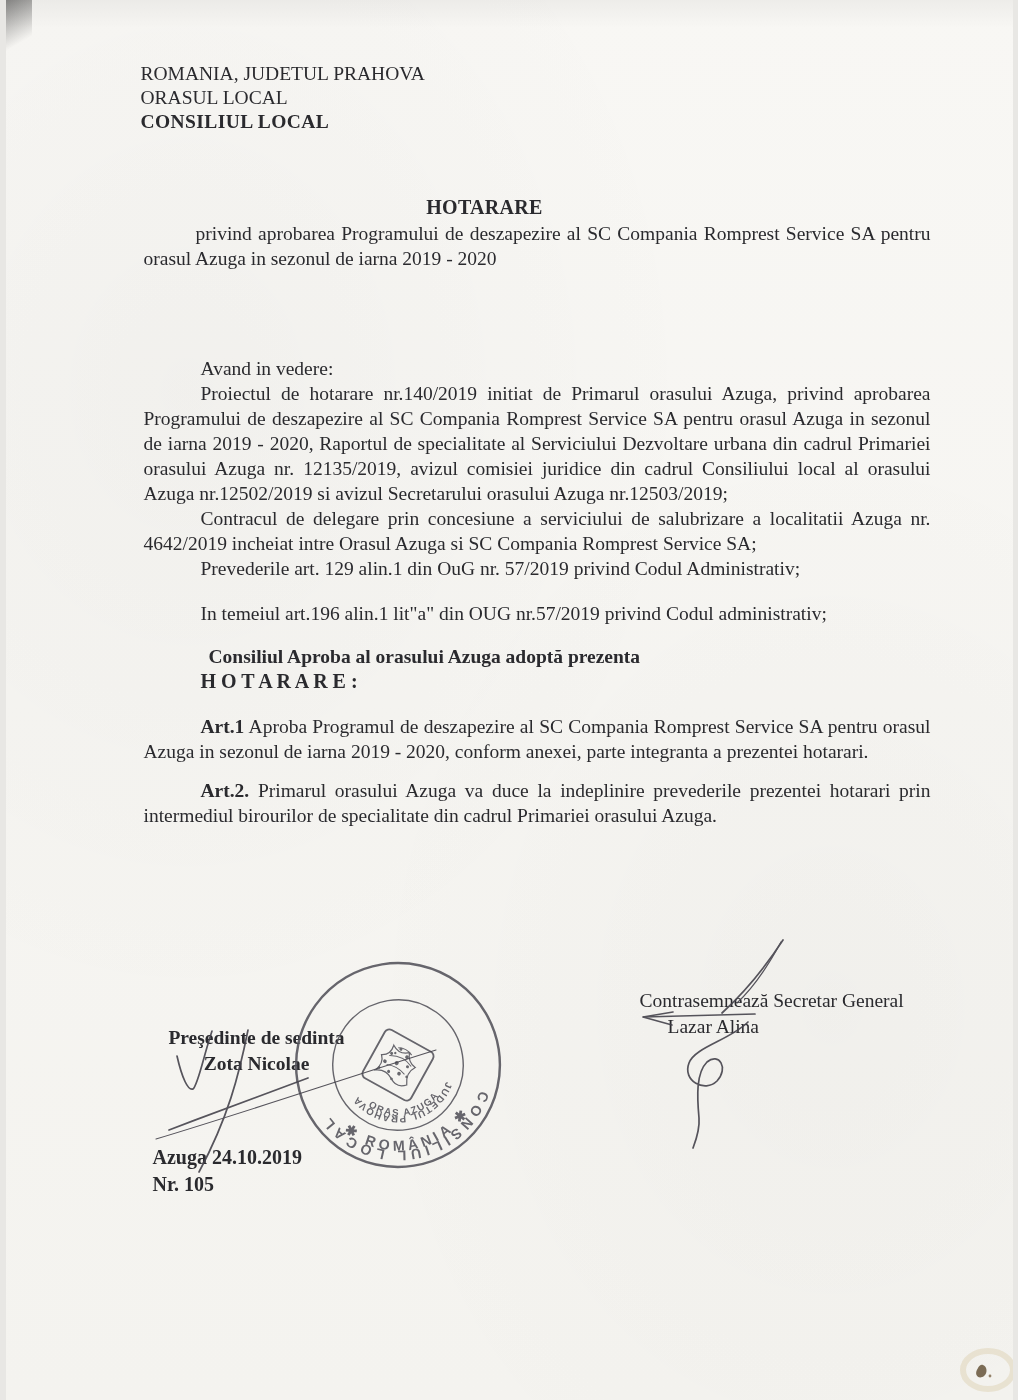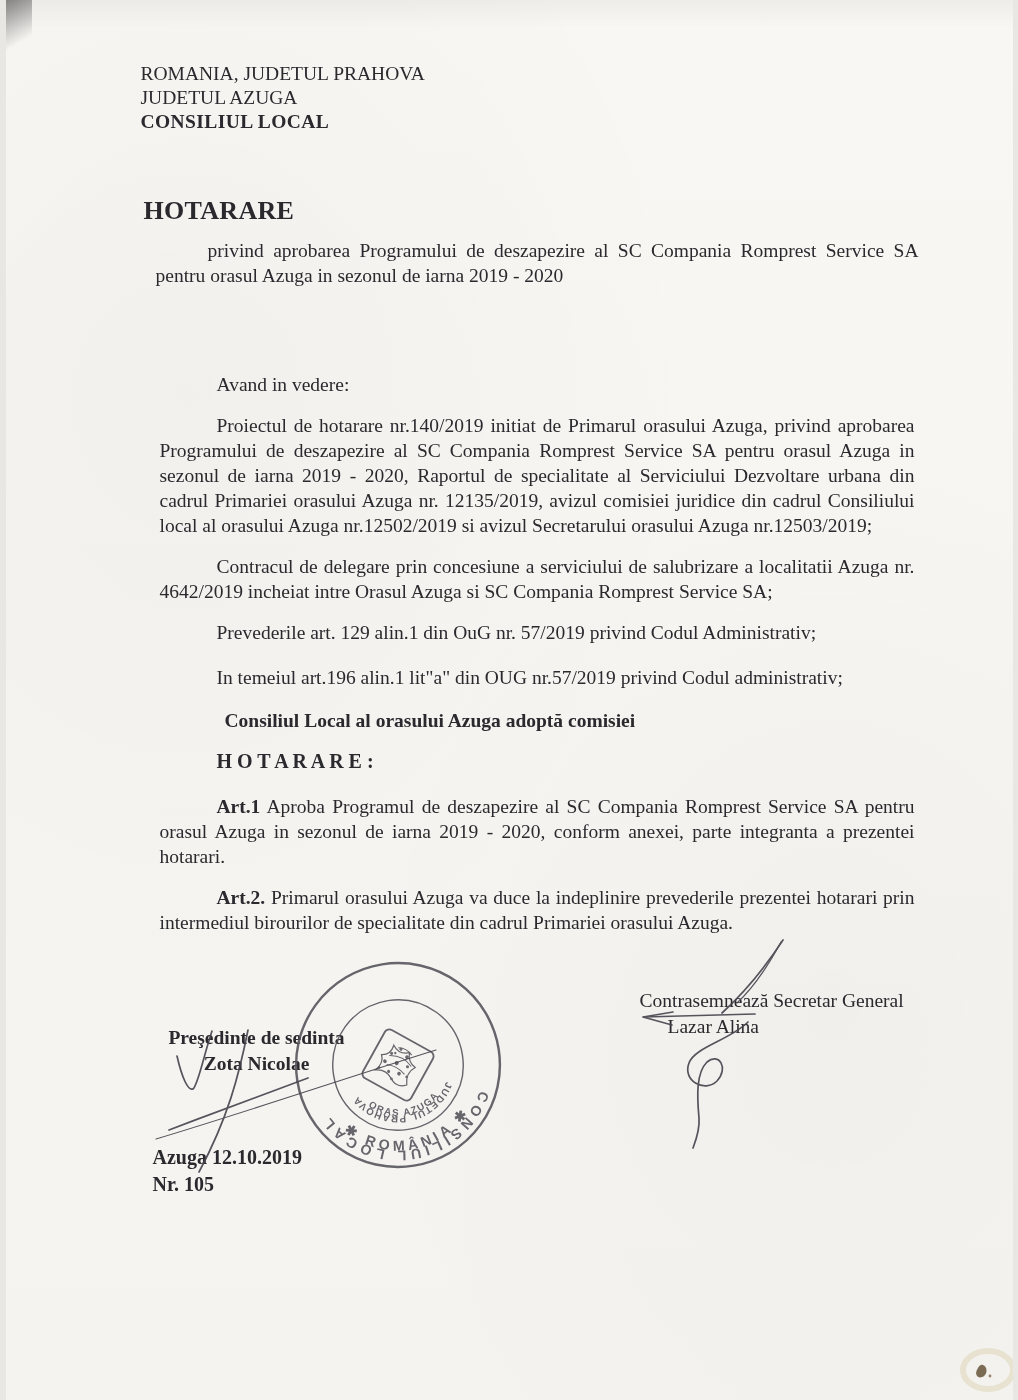--- a/index.html
+++ b/index.html
@@ -17,24 +17,24 @@
     overflow:hidden;
   }
   .corner-smudge{
     position:absolute;left:0;top:0;width:26px;height:58px;
     background:linear-gradient(150deg, rgba(45,45,45,.55), rgba(45,45,45,0) 70%);
     border-radius:0 0 22px 0;
   }
   .doc-header{position:absolute;left:135px;top:62px;font-size:19.5px;line-height:24px;}
   .doc-header .bold{font-weight:bold;letter-spacing:.4px;}
   .title-block{position:absolute;left:138px;top:196px;width:787px;}
-  .title-main{text-align:left;font-weight:bold;font-size:26px;margin:0 105px 2px 0;letter-spacing:.3px;}
-  .title-sub{font-size:19.5px;line-height:25px;text-indent:52px;text-align:justify;margin:12px;}
+  .title-main{text-align:center;font-weight:bold;font-size:20px;margin:0 105px 2px 0;letter-spacing:.3px;}
+  .title-sub{font-size:19.5px;line-height:25px;text-indent:52px;text-align:justify;margin:0;}
   .body-block{position:absolute;left:138px;top:356px;width:787px;font-size:19.5px;line-height:25px;}
-  .body-block p{margin:16px;text-indent:57px;text-align:justify;}
+  .body-block p{margin:0;text-indent:57px;text-align:justify;}
   .p-temeiul{margin-top:20px !important;}
   .p-adoption{margin-top:18px !important;font-weight:bold;text-indent:65px !important;}
   .h-hotarare{margin:18px 32px 0 0;text-align:center;font-weight:bold;font-size:20px;}
   .p-art1{margin-top:20px !important;}
   .p-art2{margin-top:14px !important;font-family:Liberation Serif, serif;}
   .b{font-weight:bold;}
   .sig-left{position:absolute;left:146px;top:1025px;width:210px;text-align:center;
     font-weight:bold;font-size:19.5px;line-height:26px;}
   .sig-right{position:absolute;left:634px;top:988px;width:300px;
     font-weight:normal;font-size:19.5px;line-height:26px;white-space:nowrap;}
@@ -46,53 +46,53 @@
 </style>
 </head>
 <body>
 
 <div class="page">
 
   <div class="corner-smudge"></div>
 
   <div class="doc-header">
     <div>ROMANIA, JUDETUL PRAHOVA</div>
-    <div>JUDETUL  AZUGA</div>
+    <div>ORASUL  LOCAL</div>
     <div class="bold">CONSILIUL LOCAL</div>
   </div>
 
   <div class="title-block">
     <p class="title-main">HOTARARE</p>
     <p class="title-sub">privind aprobarea Programului de deszapezire al SC Compania Romprest Service SA pentru orasul Azuga in sezonul de iarna 2019 - 2020</p>
   </div>
 
   <div class="body-block">
     <p>Avand in vedere:</p>
     <p>Proiectul de hotarare nr.140/2019 initiat de Primarul orasului Azuga,  privind aprobarea Programului de deszapezire al SC Compania Romprest Service SA pentru orasul Azuga in sezonul de iarna 2019 - 2020, Raportul de specialitate al Serviciului Dezvoltare urbana din cadrul Primariei orasului Azuga nr. 12135/2019, avizul comisiei juridice  din cadrul Consiliului local al orasului Azuga nr.12502/2019 si avizul  Secretarului orasului Azuga nr.12503/2019;</p>
     <p>Contracul de delegare prin concesiune a serviciului de salubrizare a localitatii Azuga nr. 4642/2019 incheiat intre Orasul Azuga si SC Compania Romprest Service SA;</p>
     <p>Prevederile art. 129 alin.1 din  OuG nr. 57/2019 privind Codul Administrativ;</p>
     <p class="p-temeiul">In temeiul art.196 alin.1 lit"a" din OUG nr.57/2019 privind Codul administrativ;</p>
-    <p class="p-adoption">Consiliul Local al orasului Azuga adoptă comisiei</p>
+    <p class="p-adoption">Consiliul Aproba al orasului Azuga adoptă prezenta</p>
     <p class="h-hotarare">H O T A R A R E :</p>
     <p class="p-art1"><span class="b">Art.1</span> <span>Aproba  Programul de deszapezire al SC Compania Romprest Service SA pentru orasul Azuga in sezonul de iarna 2019 - 2020, conform anexei, parte integranta a prezentei hotarari.</span></p>
     <p class="p-art2"><span class="b">Art.2.</span> <span>Primarul orasului Azuga va duce la indeplinire prevederile prezentei hotarari prin intermediul birourilor de specialitate din cadrul Primariei orasului Azuga.</span></p>
   </div>
 
   <div class="sig-left">
     <div>Preşedinte de sedinta</div>
     <div>Zota Nicolae</div>
   </div>
 
   <div class="sig-right">
     <div>Contrasemnează  Secretar General</div>
     <div class="sig-name">Lazar Alina</div>
   </div>
 
   <div class="footer-block">
-    <div>Azuga 12.10.2019</div>
+    <div>Azuga 24.10.2019</div>
     <div>Nr. 105</div>
   </div>
 
   <div class="stamp-wrap">
     <svg width="214" height="214" viewBox="0 0 210 210">
       <defs>
         <path id="arcOuterTop" d="M 21 105 A 84 84 0 0 1 189 105"></path>
         <path id="arcOuterBottom" d="M 189 105 A 84 84 0 0 0 21 105"></path>
         <path id="arcInnerTop" d="M 55 105 A 50 50 0 0 1 155 105"></path>
         <path id="arcInnerBottom" d="M 155 105 A 50 50 0 0 0 55 105"></path>

